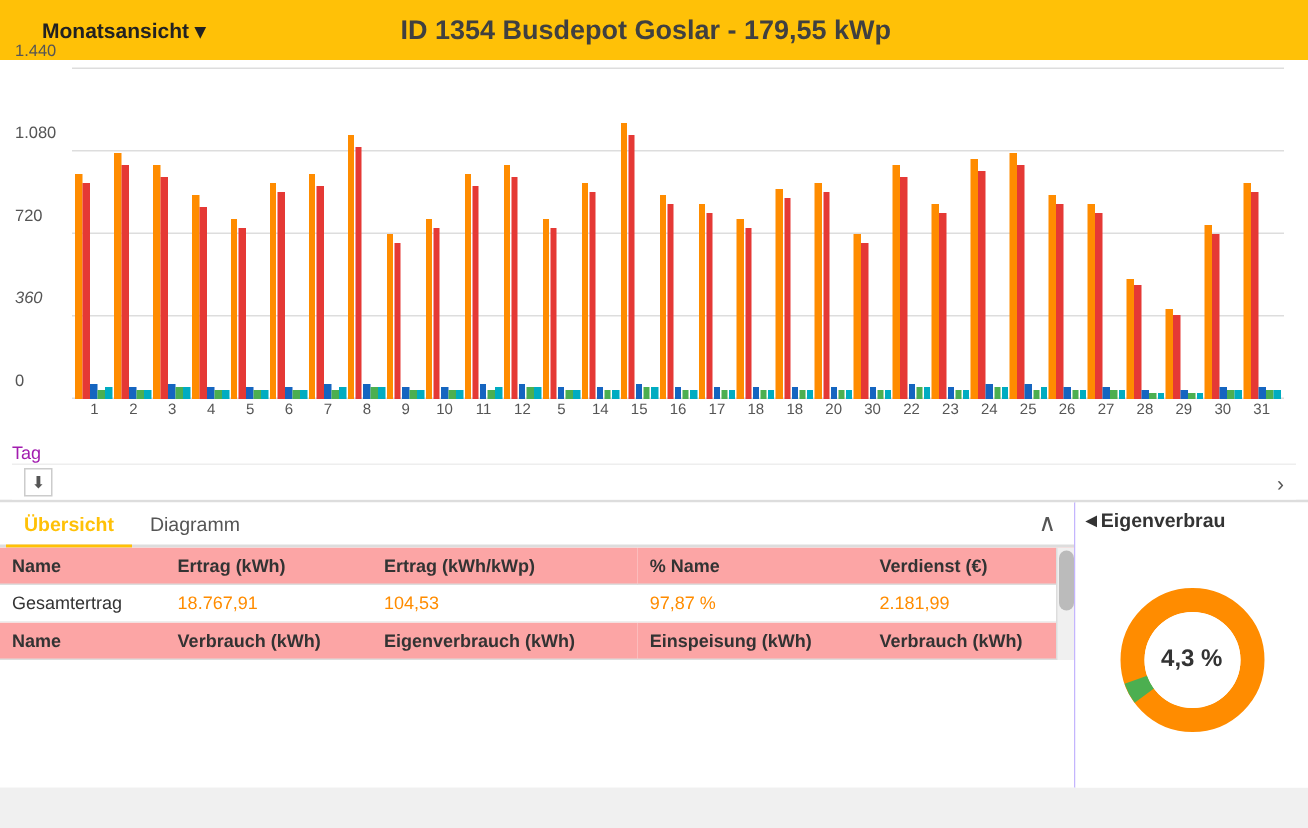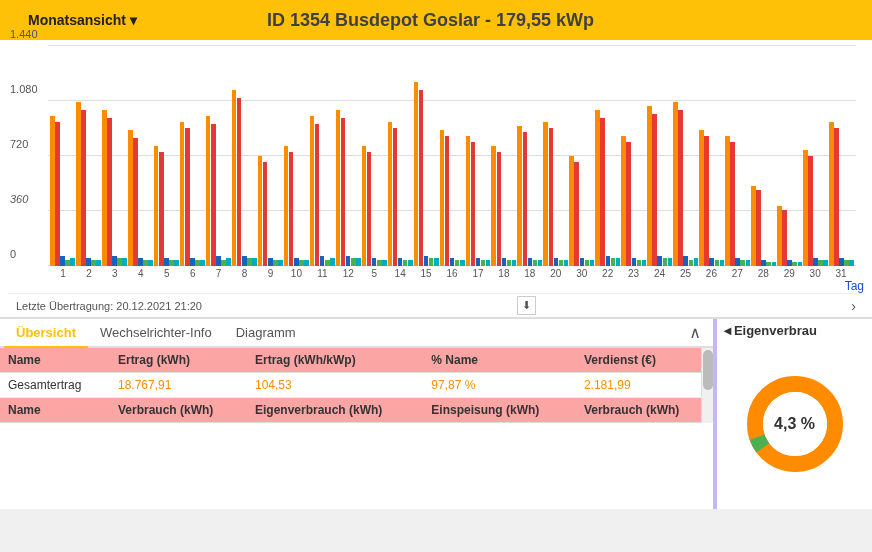--- a/index.html
+++ b/index.html
@@ -141,24 +141,24 @@
       justify-content: space-between;
       padding: 2px 2px 0 2px;
     }
     .x-label {
       font-size: 10px;
       color: #555;
       text-align: center;
       flex: 1;
     }
     .x-axis-title {
-      text-align: right;
+      text-align: left;
       font-size: 12px;
-      color: #1d4ed8;
-      margin-top: 0;
+      color: #a21caf;
+      margin-top: 16px;
     }
 
     
     .status-bar {
       display: flex;
       justify-content: space-between;
       align-items: center;
       padding: 2px 8px;
       font-size: 11px;
       color: #555;
@@ -172,21 +172,21 @@
       height: 192px;
       background: #fff;
       border-top: 2px solid #ddd;
     }
 
     
     .left-panel {
       flex: 1;
       display: flex;
       flex-direction: column;
-      border-right: 4px solid #c4b5fd;
+      border-right: 1px solid #c4b5fd;
     }
 
     
     .tabs {
       display: flex;
       align-items: center;
       border-bottom: 2px solid #ddd;
       background: #fff;
       padding: 0 4px;
       position: relative;
@@ -575,33 +575,31 @@
       <span class="x-label">26</span>
       <span class="x-label">27</span>
       <span class="x-label">28</span>
       <span class="x-label">29</span>
       <span class="x-label">30</span>
       <span class="x-label">31</span>
     </div>
   <div class="x-axis-title">Tag</div>
 
   <div class="status-bar">
-    <span>Letzte Übertragung: 20.12.2021 21:20</span>
     <span style="cursor:pointer;border:1px solid #ccc;padding:2px 4px;font-size:11px;">⬇</span>
     <span style="cursor:pointer;font-size:14px;">›</span>
   </div>
 </div>
 
 <div class="bottom-section">
 
   <div class="left-panel">
 
     <div class="tabs">
       <div class="tab active">Übersicht</div>
-      <div class="tab">Wechselrichter-Info</div>
       <div class="tab">Diagramm</div>
       <div class="tab-collapse">∧</div>
     </div>
 
     <div style="position:relative; overflow:hidden;">
       <table class="data-table">
         <thead>
           <tr class="header-row">
             <th>Name</th>
             <th>Ertrag (kWh)</th>

